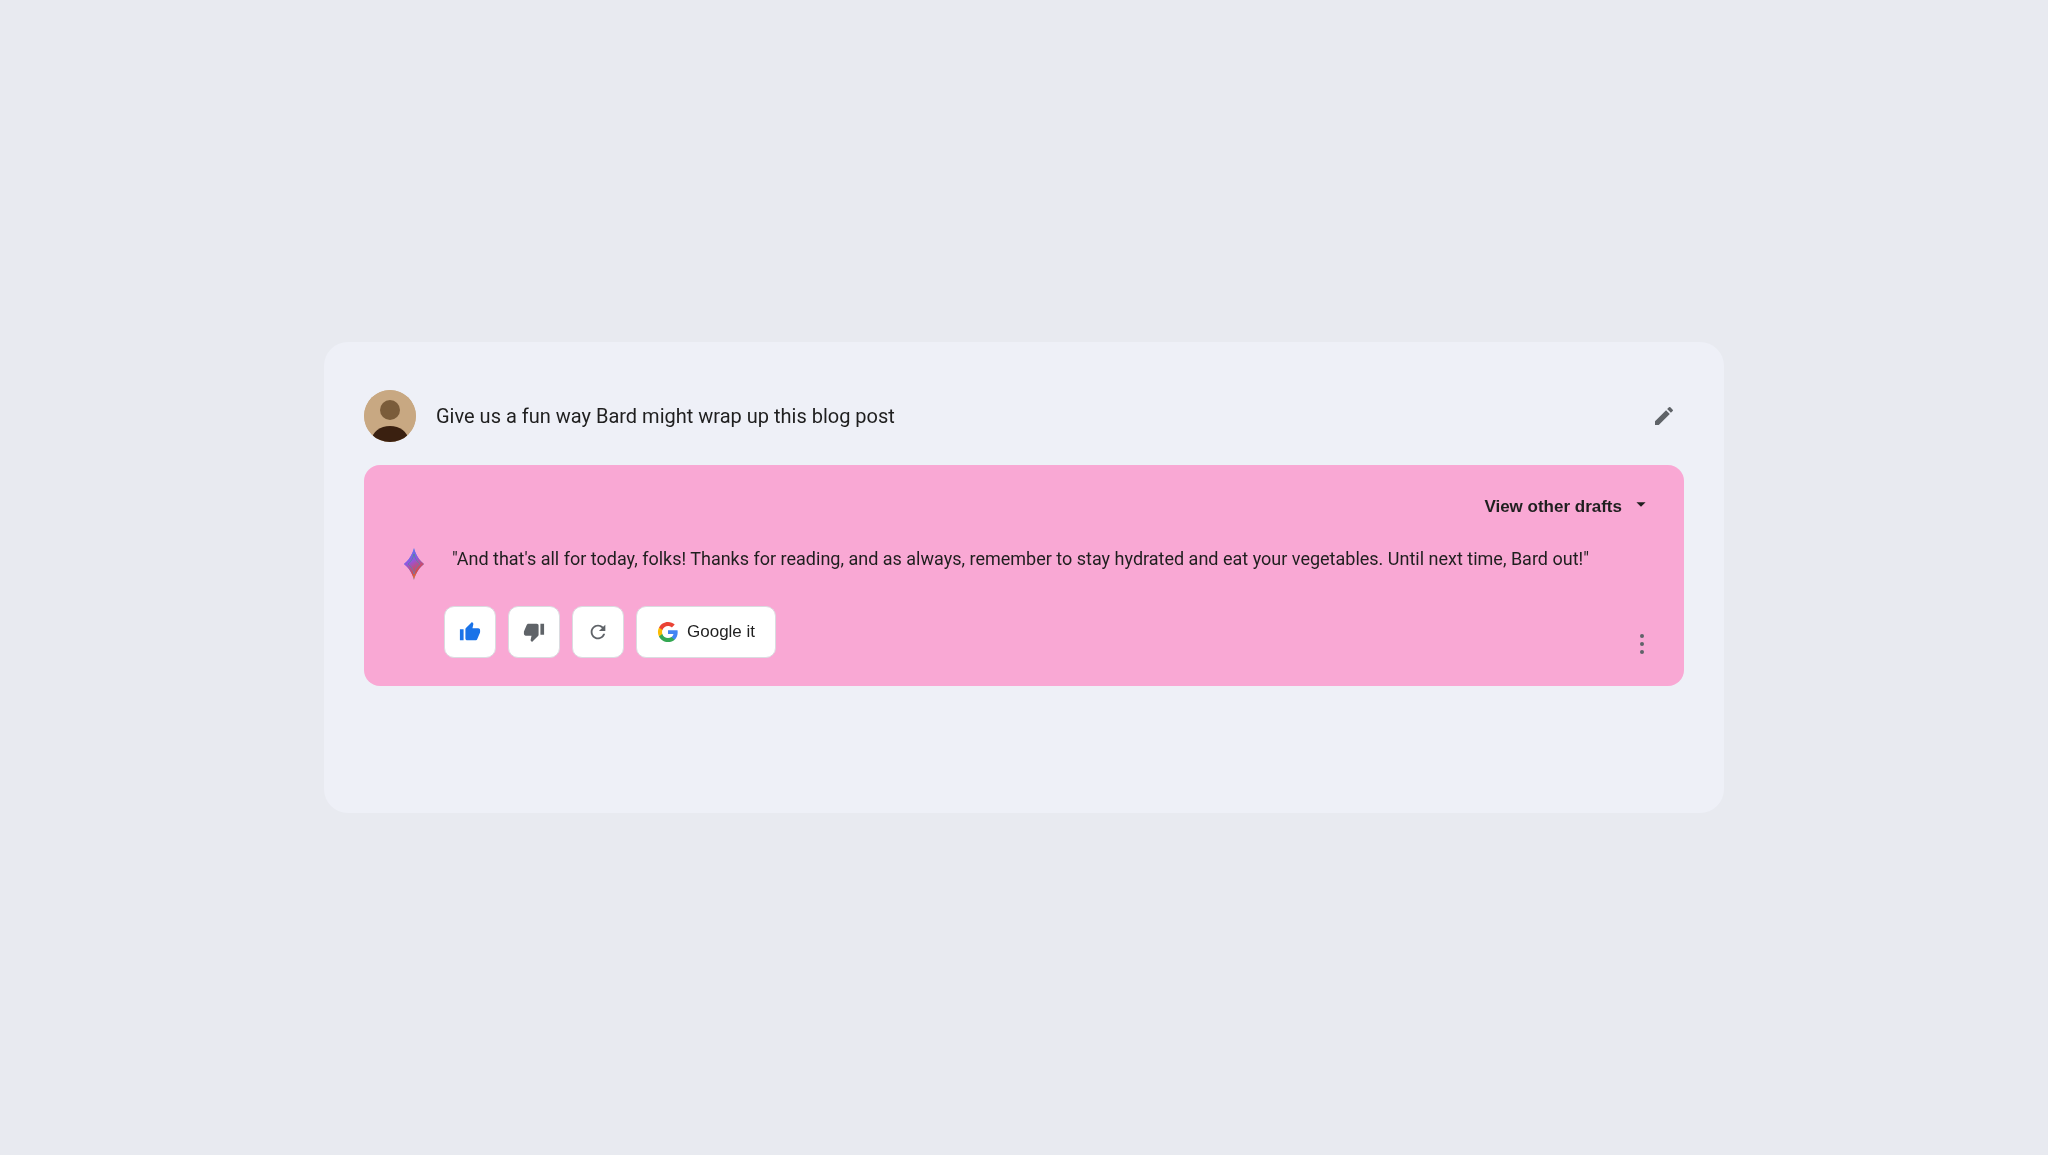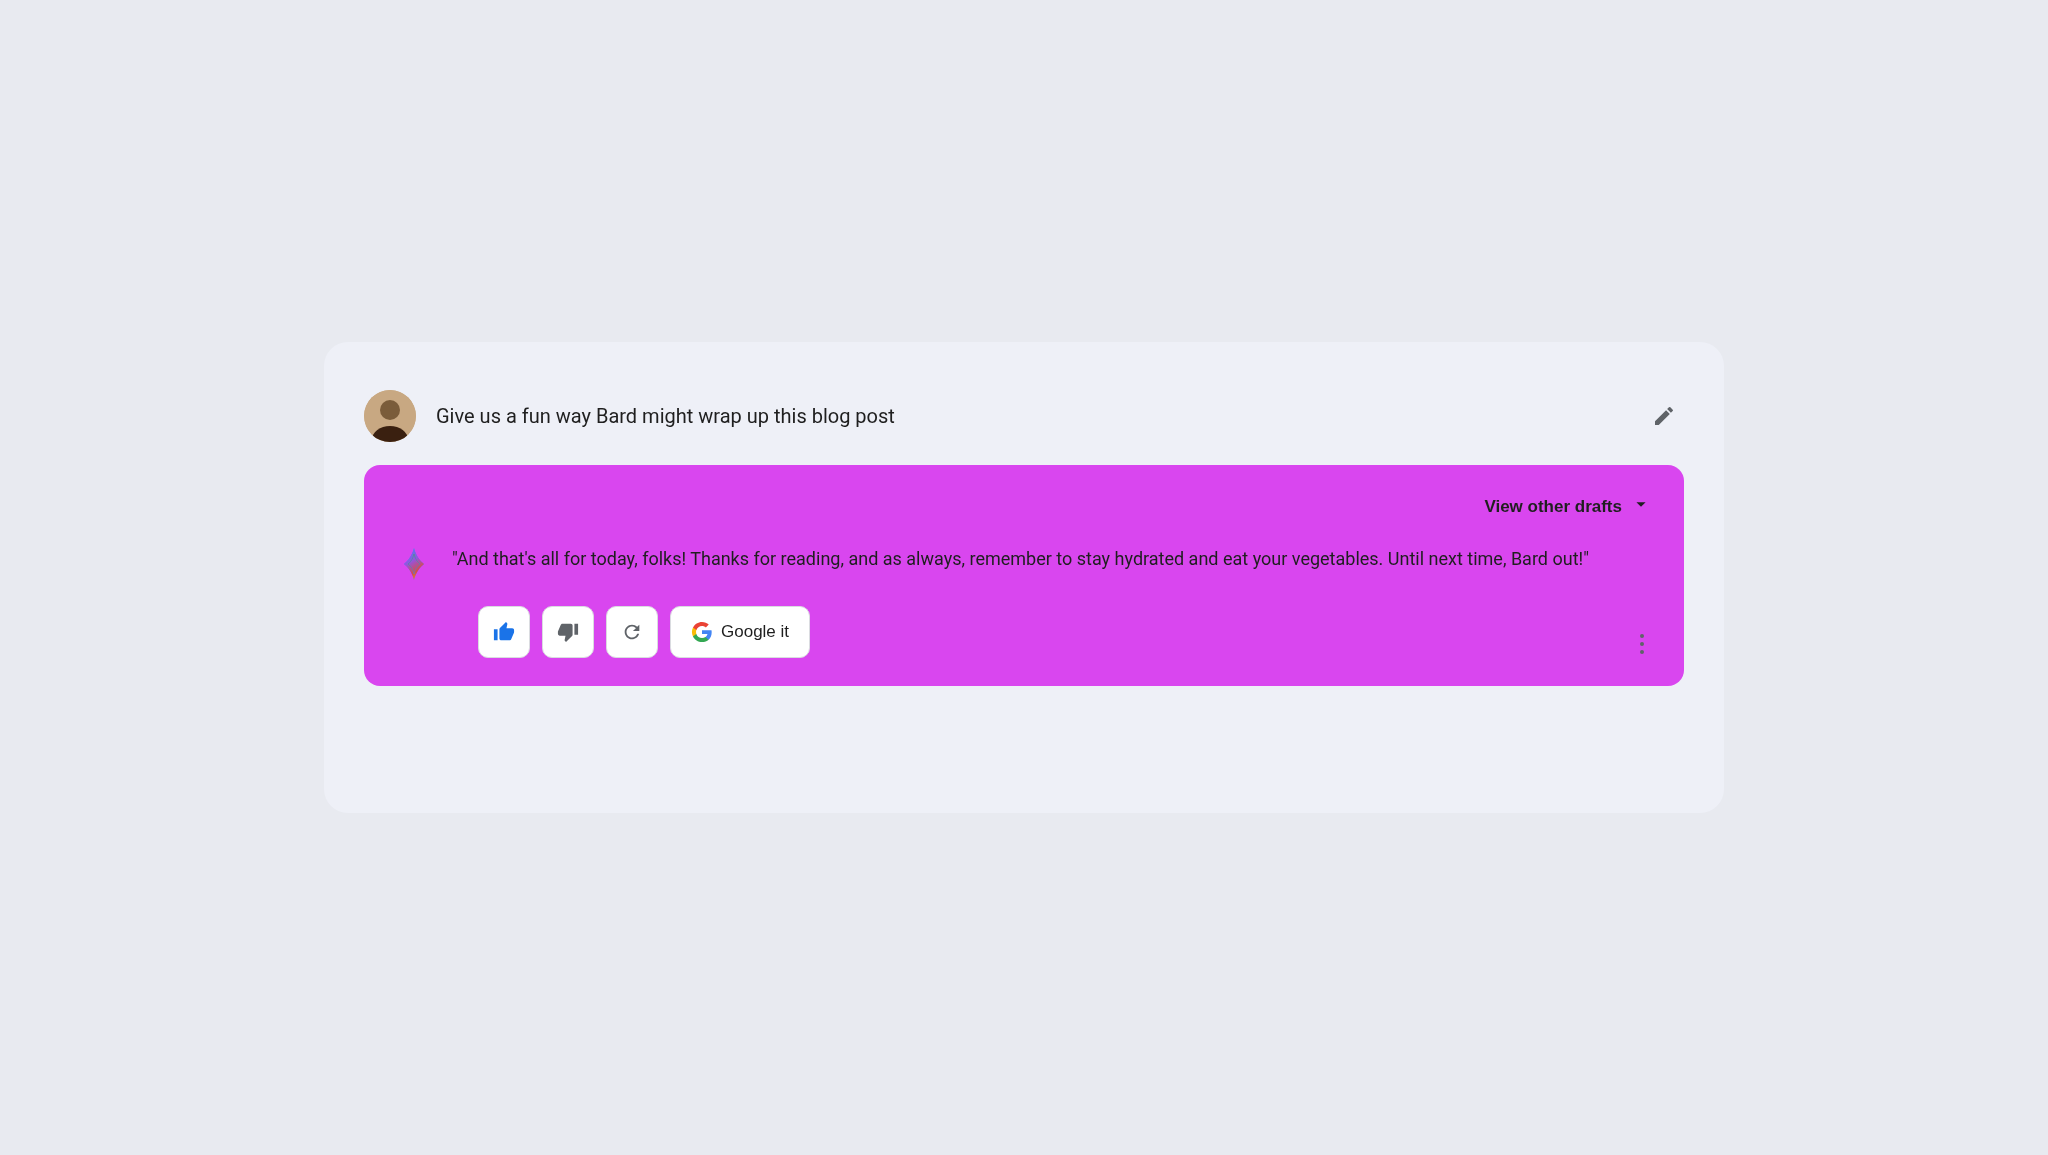--- a/index.html
+++ b/index.html
@@ -72,21 +72,21 @@
       cursor: pointer;
       padding: 8px;
       color: #5f6368;
       display: flex;
       align-items: center;
       justify-content: center;
     }
 
     
     .response-card {
-      background-color: #d946ef;
+      background-color: #f9a8d4;
       border-radius: 16px;
       padding: 28px 32px;
       position: relative;
     }
 
     .view-drafts-row {
       display: flex;
       justify-content: flex-end;
       align-items: center;
       margin-bottom: 24px;
@@ -129,21 +129,21 @@
       line-height: 1.7;
       flex: 1;
     }
 
     
     .action-buttons {
       display: flex;
       align-items: center;
       gap: 12px;
       margin-top: 24px;
-      margin-left: 82px;
+      margin-left: 48px;
     }
 
     .icon-btn {
       background: #ffffff;
       border: 1.5px solid #dadce0;
       border-radius: 10px;
       width: 52px;
       height: 52px;
       display: flex;
       align-items: center;

